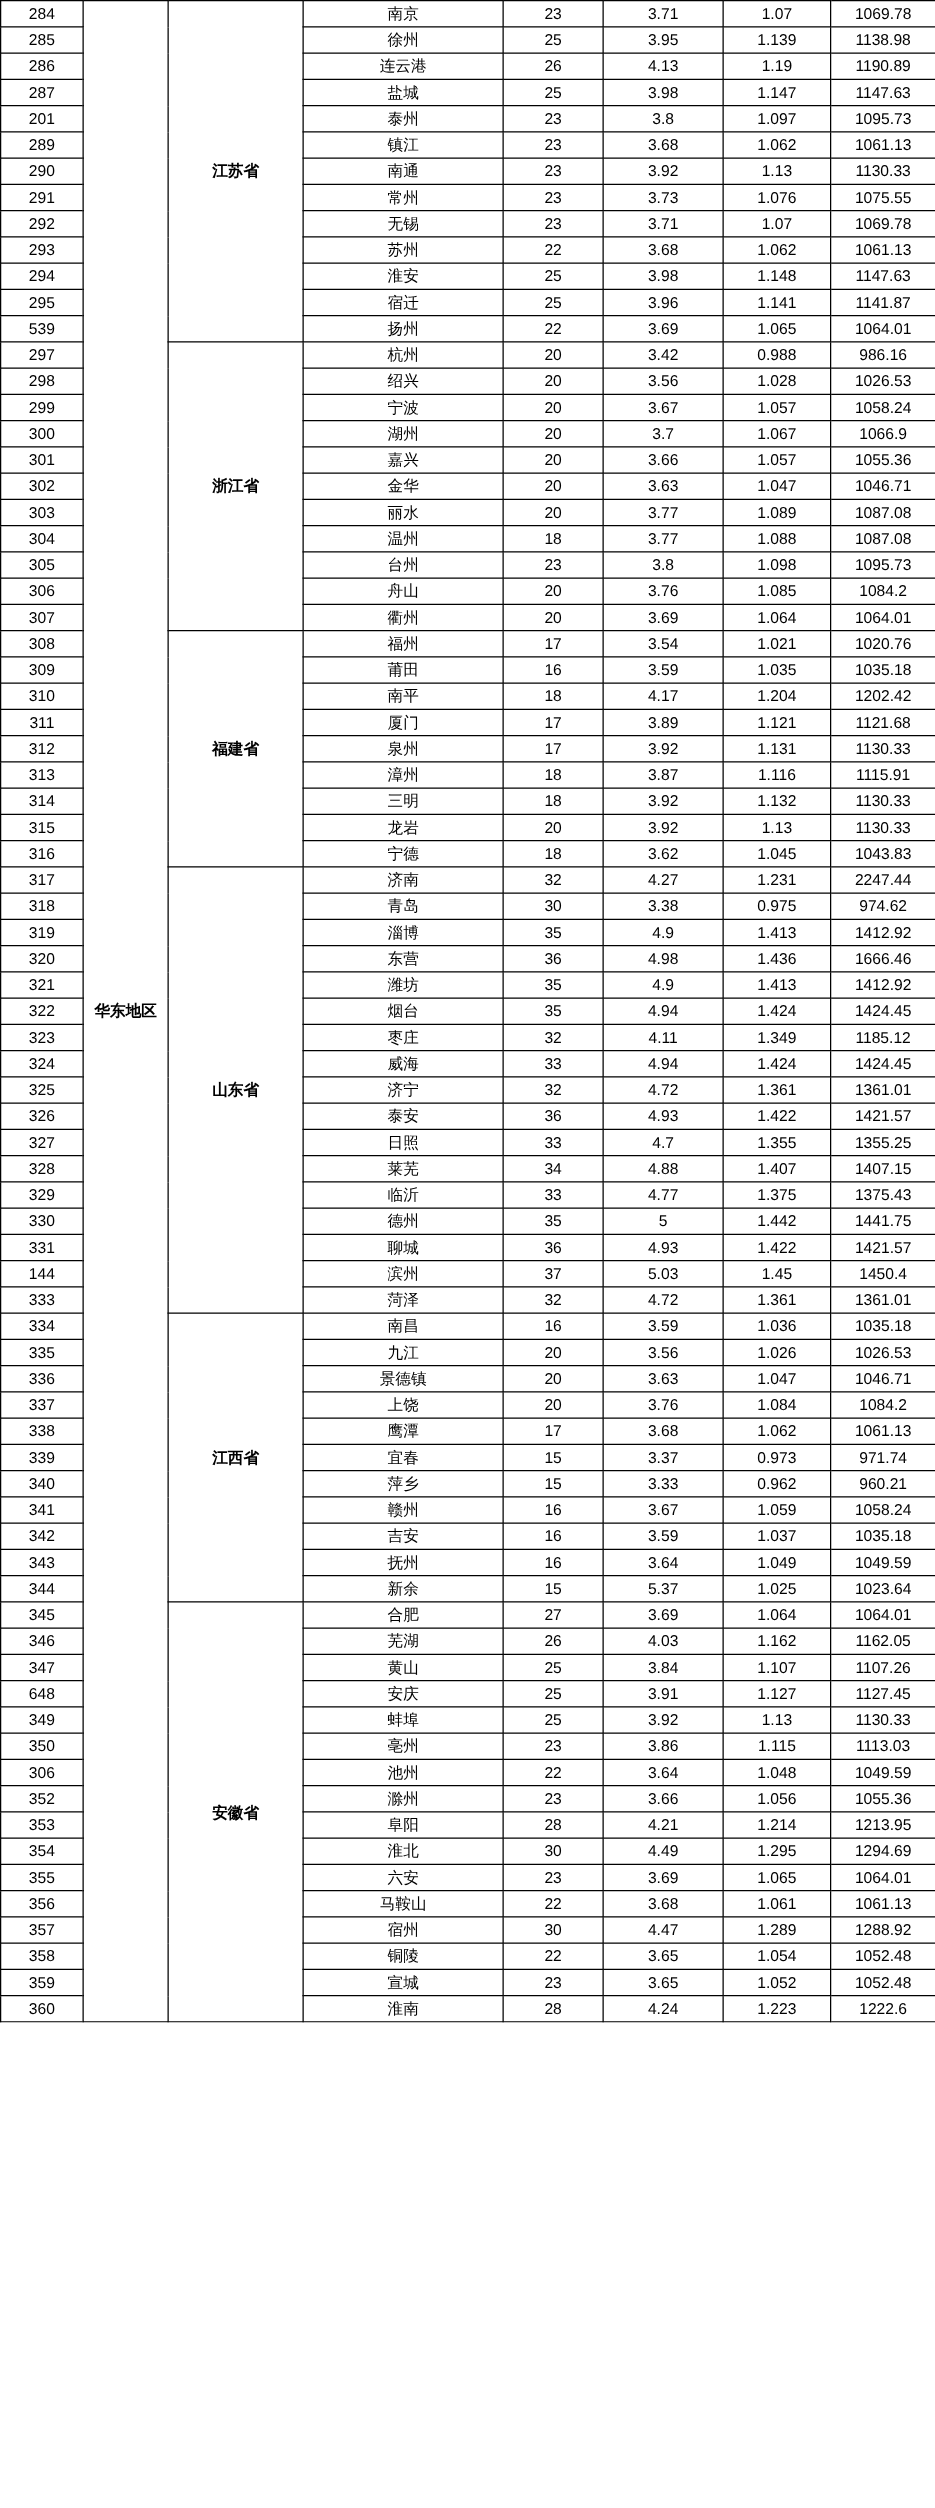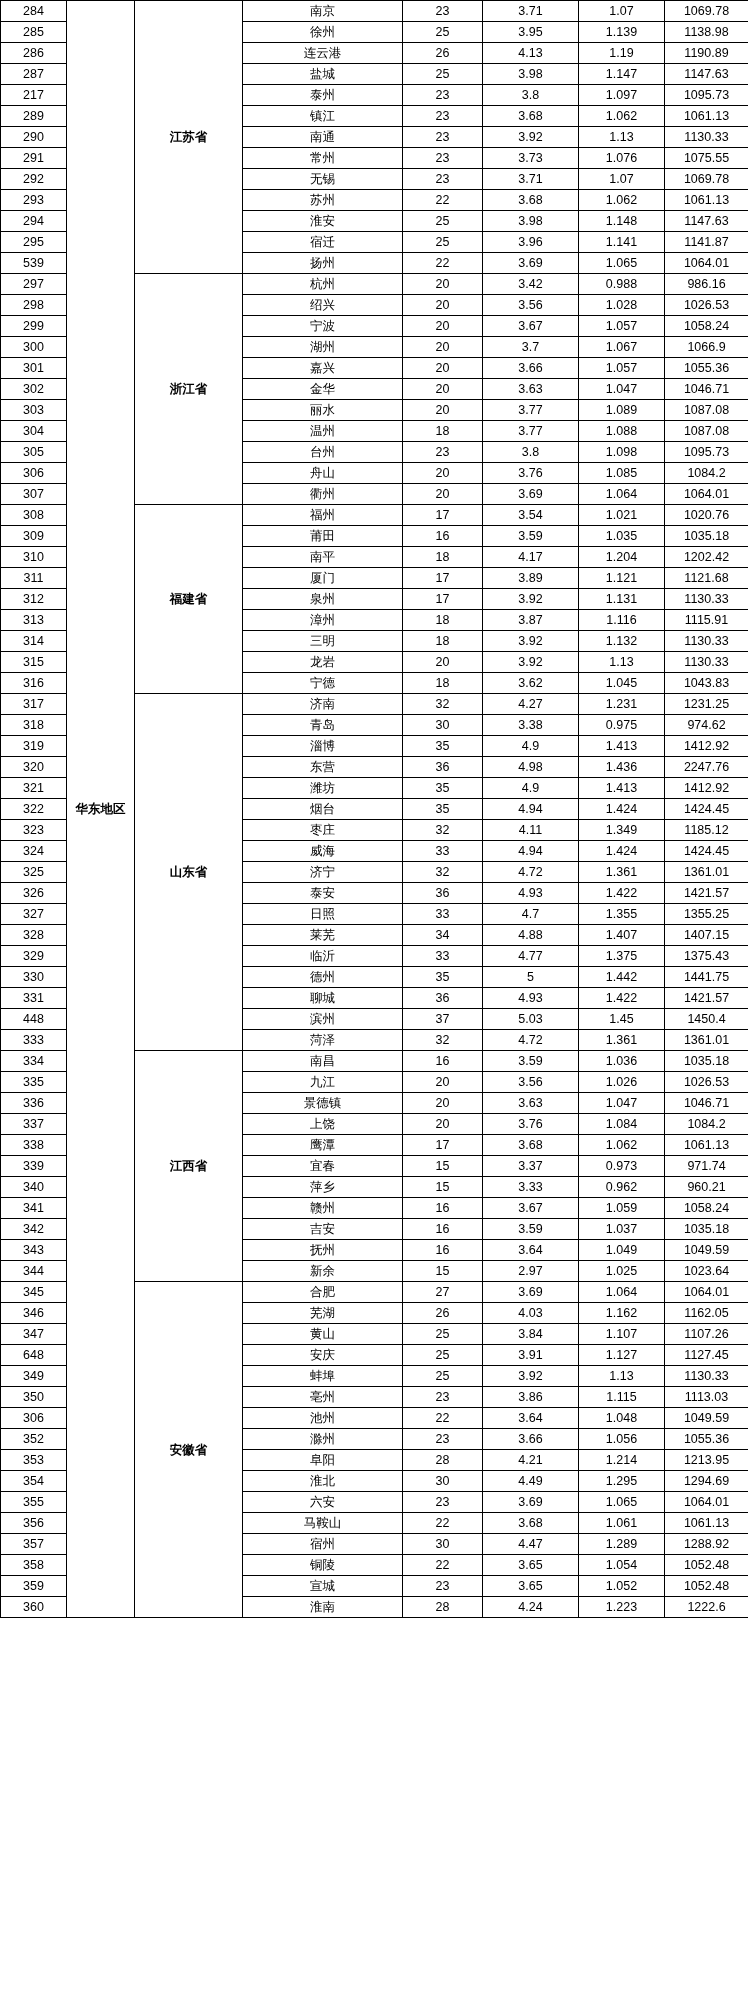--- a/index.html
+++ b/index.html
@@ -94,21 +94,21 @@
         </tr>
         <tr>
           <td class="numeric">287</td>
           <td class="city">盐城</td>
           <td class="numeric">25</td>
           <td class="numeric">3.98</td>
           <td class="numeric">1.147</td>
           <td class="numeric">1147.63</td>
         </tr>
         <tr>
-          <td class="numeric">217</td>
+          <td class="numeric">201</td>
           <td class="city">泰州</td>
           <td class="numeric">23</td>
           <td class="numeric">3.8</td>
           <td class="numeric">1.097</td>
           <td class="numeric">1095.73</td>
         </tr>
         <tr>
           <td class="numeric">289</td>
           <td class="city">镇江</td>
           <td class="numeric">23</td>
@@ -334,21 +334,21 @@
           <td class="numeric">1.045</td>
           <td class="numeric">1043.83</td>
         </tr>
         <tr>
           <td class="numeric">317</td>
           <td class="province" rowspan="17">山东省</td>
           <td class="city">济南</td>
           <td class="numeric">32</td>
           <td class="numeric">4.27</td>
           <td class="numeric">1.231</td>
-          <td class="numeric">1231.25</td>
+          <td class="numeric">2247.44</td>
         </tr>
         <tr>
           <td class="numeric">318</td>
           <td class="city">青岛</td>
           <td class="numeric">30</td>
           <td class="numeric">3.38</td>
           <td class="numeric">0.975</td>
           <td class="numeric">974.62</td>
         </tr>
         <tr>
@@ -358,21 +358,21 @@
           <td class="numeric">4.9</td>
           <td class="numeric">1.413</td>
           <td class="numeric">1412.92</td>
         </tr>
         <tr>
           <td class="numeric">320</td>
           <td class="city">东营</td>
           <td class="numeric">36</td>
           <td class="numeric">4.98</td>
           <td class="numeric">1.436</td>
-          <td class="numeric">2247.76</td>
+          <td class="numeric">1666.46</td>
         </tr>
         <tr>
           <td class="numeric">321</td>
           <td class="city">潍坊</td>
           <td class="numeric">35</td>
           <td class="numeric">4.9</td>
           <td class="numeric">1.413</td>
           <td class="numeric">1412.92</td>
         </tr>
         <tr>
@@ -449,21 +449,21 @@
         </tr>
         <tr>
           <td class="numeric">331</td>
           <td class="city">聊城</td>
           <td class="numeric">36</td>
           <td class="numeric">4.93</td>
           <td class="numeric">1.422</td>
           <td class="numeric">1421.57</td>
         </tr>
         <tr>
-          <td class="numeric">448</td>
+          <td class="numeric">144</td>
           <td class="city">滨州</td>
           <td class="numeric">37</td>
           <td class="numeric">5.03</td>
           <td class="numeric">1.45</td>
           <td class="numeric">1450.4</td>
         </tr>
         <tr>
           <td class="numeric">333</td>
           <td class="city">菏泽</td>
           <td class="numeric">32</td>
@@ -549,21 +549,21 @@
           <td class="city">抚州</td>
           <td class="numeric">16</td>
           <td class="numeric">3.64</td>
           <td class="numeric">1.049</td>
           <td class="numeric">1049.59</td>
         </tr>
         <tr>
           <td class="numeric">344</td>
           <td class="city">新余</td>
           <td class="numeric">15</td>
-          <td class="numeric">2.97</td>
+          <td class="numeric">5.37</td>
           <td class="numeric">1.025</td>
           <td class="numeric">1023.64</td>
         </tr>
         <tr>
           <td class="numeric">345</td>
           <td class="province" rowspan="16">安徽省</td>
           <td class="city">合肥</td>
           <td class="numeric">27</td>
           <td class="numeric">3.69</td>
           <td class="numeric">1.064</td>

